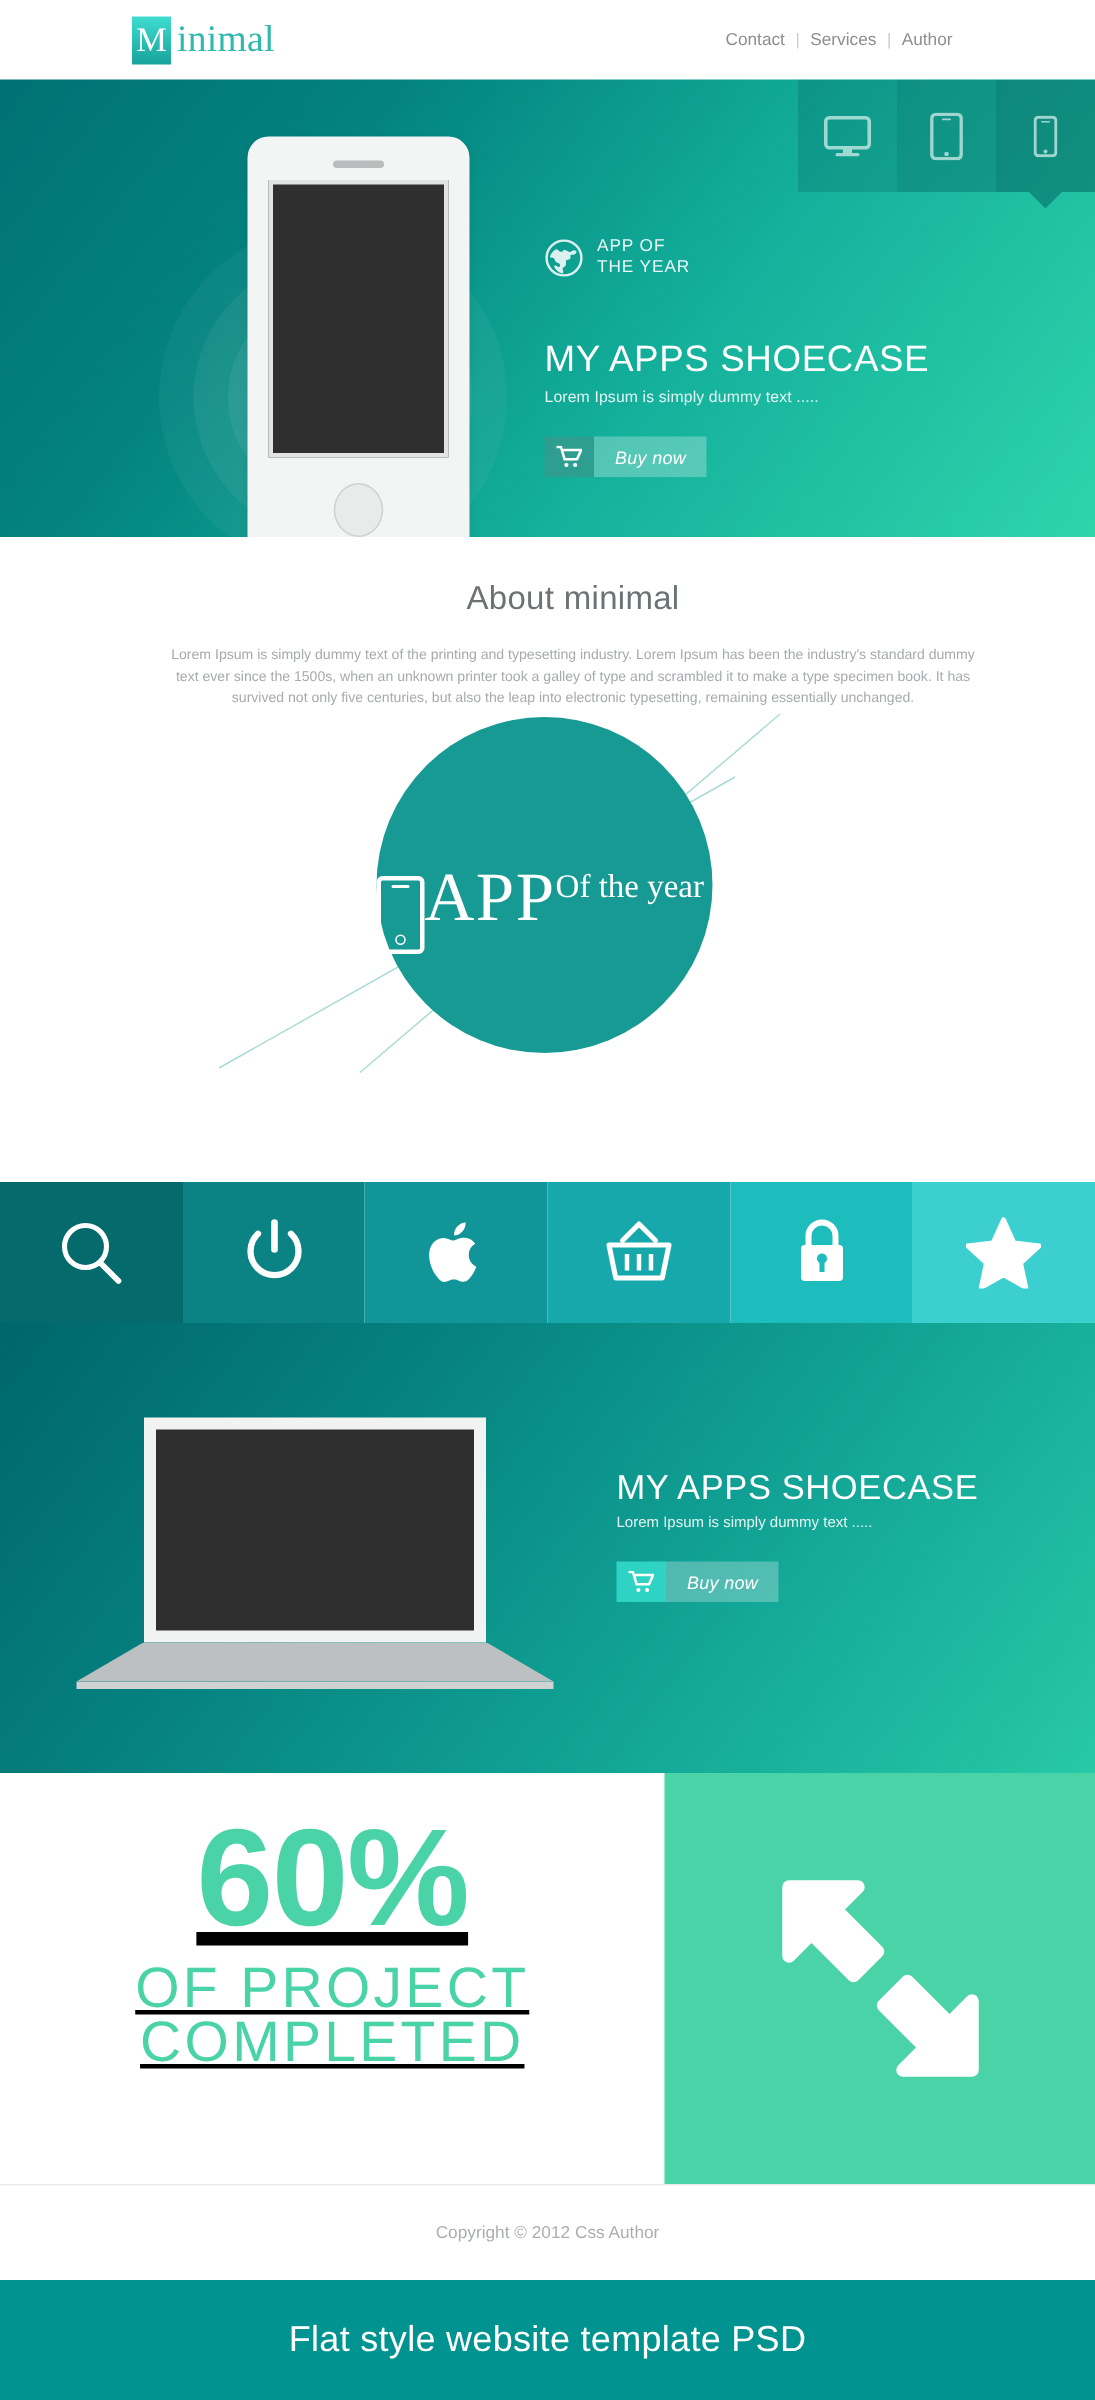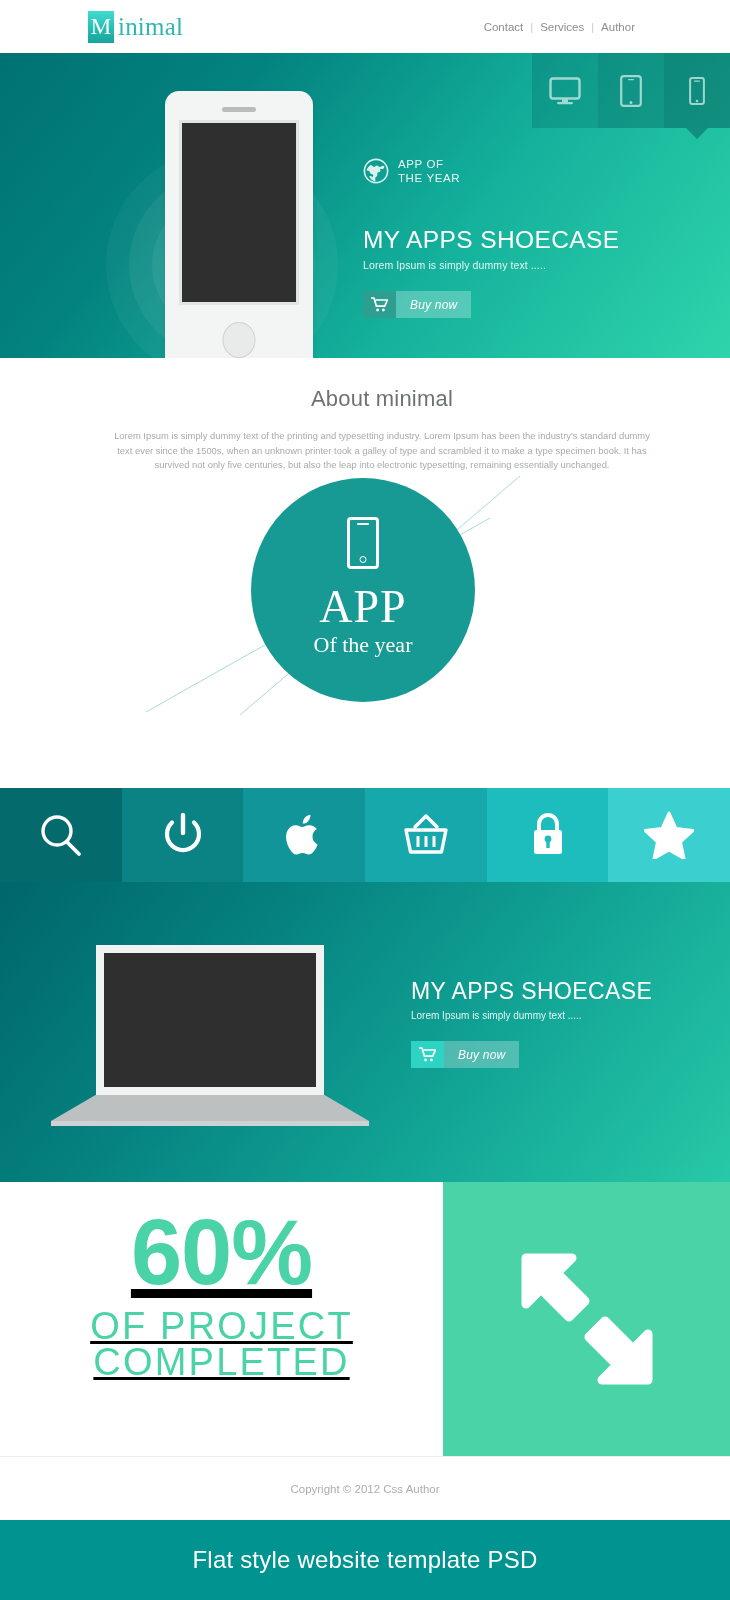--- a/index.html
+++ b/index.html
@@ -79,21 +79,21 @@
   .device-tab.t3{ background:rgba(0,80,82,.45); }
   .device-tab.t3:after{
     content:""; position:absolute; left:50%; bottom:-11px; transform:translateX(-50%);
     border-left:11px solid transparent; border-right:11px solid transparent;
     border-top:11px solid rgba(0,90,92,.48);
   }
   .dev-ico{ opacity:.75; }
 
   
   .hero-copy{ position:absolute; left:363px; top:105px; width:300px; }
-  .award{ display:flex; align-items:flex-start; gap:9px; }
+  .award{ display:flex; align-items:flex-end; gap:9px; }
   .award-text{
     color:rgba(255,255,255,.92); font-size:11.5px; line-height:13.5px;
     letter-spacing:.6px;
   }
   .hero-title{
     margin-top:41px; color:#ffffff; font-size:24.5px; font-weight:300;
     letter-spacing:.4px; white-space:nowrap;
   }
   .hero-sub{
     margin-top:5px; color:rgba(255,255,255,.88); font-size:10.5px; letter-spacing:.1px;
@@ -122,21 +122,21 @@
   }
   .about-body{
     margin:17px auto 0; width:546px; text-align:center;
     color:#a6abad; font-size:9.4px; line-height:14.6px;
   }
 
   
   .badge-wrap{ position:absolute; left:0; top:112px; width:730px; height:270px; }
   .badge-circle{
     position:absolute; left:251px; top:8px; width:224px; height:224px; border-radius:50%;
-    background:#179a93; display:flex; flex-direction:column; align-items:center;
+    background:#179a93; display:flex; flex-direction:row; align-items:center;
   }
   .badge-phone{
     margin-top:39px; width:32px; height:52px; border:3px solid #ffffff; border-radius:4px;
     position:relative;
   }
   .badge-phone:before{
     content:""; position:absolute; left:50%; top:3px; transform:translateX(-50%);
     width:12px; height:2px; background:#ffffff; border-radius:1px;
   }
   .badge-phone:after{

